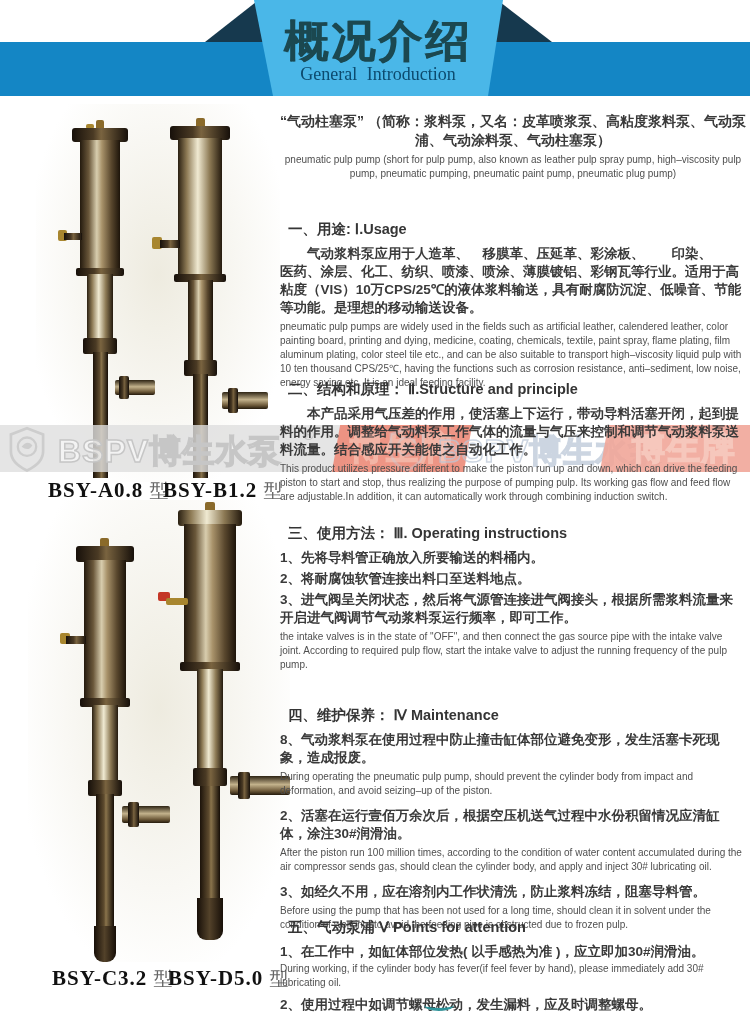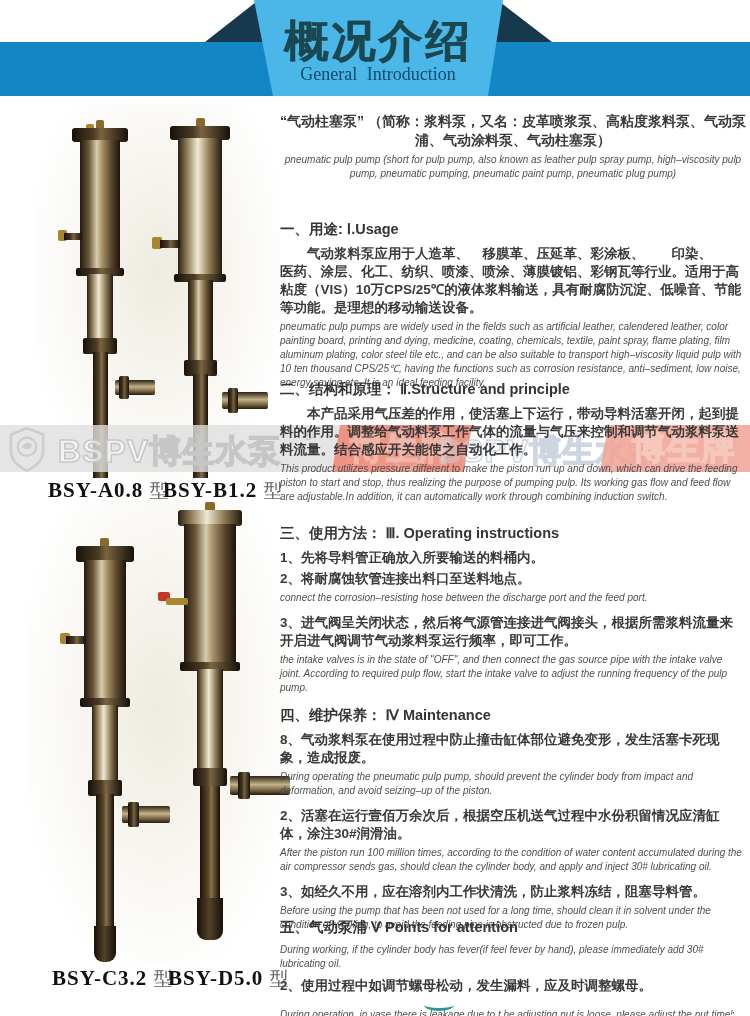--- a/index.html
+++ b/index.html
@@ -50,24 +50,24 @@
   .wm-logo{position:absolute;top:1px;}
   .wm-text{position:absolute;top:5px;font-size:32px;font-weight:bold;letter-spacing:1px;white-space:nowrap;
            color:rgba(255,255,255,.55);-webkit-text-stroke:1.5px #c6c6c6;}
   .wm-reg{position:absolute;top:1px;font-size:15px;color:#c6c6c6;font-weight:bold;}
   .wm2 .wm-text{color:rgba(255,255,255,.22);-webkit-text-stroke:1.5px #bcc8d8;}
   .wm2{opacity:.75;}
 
   
   .col{position:absolute;left:280px;top:0;width:466px;z-index:6;}
   .blk{position:absolute;left:0;width:466px;}
-  .blk h3{margin:0 0 6px 0;font-size:14.5px;font-weight:bold;color:#353535;}
+  .blk h3{margin:0 0 6px 8px;font-size:14.5px;font-weight:bold;color:#353535;}
   .zh{margin:0 0 3px 0;font-size:13.5px;line-height:18px;font-weight:bold;color:#3a3a3a;}
   .zh.indent{text-indent:2em;}
-  .en{margin:0 0 9px 0;font-size:10px;line-height:14px;font-weight:normal;color:#4f4f4f;font-style:italic;}
+  .en{margin:0 0 9px 0;font-size:10px;line-height:14px;font-weight:normal;color:#4f4f4f;}
   .intro-zh{font-size:14px;line-height:19px;}
 
   .swoosh{position:absolute;left:424px;top:999px;width:30px;height:9px;
           border-bottom:3px solid #2f949b;border-radius:50%;z-index:6;}
 </style>
 </head>
 <body>
 
 <div class="page">
 
@@ -212,37 +212,37 @@
     <div class="blk" style="top:380px;">
       <h3>二、结构和原理： Ⅱ.Structure and principle</h3>
       <p class="zh indent">本产品采用气压差的作用，使活塞上下运行，带动导料活塞开闭，起到提料的作用。调整给气动料泵工作气体的流量与气压来控制和调节气动浆料泵送料流量。结合感应开关能使之自动化工作。</p>
       <p class="en">This product utilizes pressure different to make the piston run up and down, which can drive the feeding piston to start and stop, thus realizing the purpose of pumping pulp. Its working gas flow and feed flow are adjustable.In addition, it can automatically work through combining induction switch.</p>
     </div>
 
     <div class="blk" style="top:524px;">
       <h3>三、使用方法： Ⅲ. Operating instructions</h3>
       <p class="zh">1、先将导料管正确放入所要输送的料桶内。</p>
       <p class="zh">2、将耐腐蚀软管连接出料口至送料地点。</p>
-      <p class="en">connect the corrosion–resisting hose between the discharge port and the feed port.</p>
       <p class="zh">3、进气阀呈关闭状态，然后将气源管连接进气阀接头，根据所需浆料流量来开启进气阀调节气动浆料泵运行频率，即可工作。</p>
       <p class="en">the intake valves is in the state of "OFF", and then connect the gas source pipe with the intake valve  joint.  According to required pulp flow, start the intake valve to adjust  the running frequency of the pulp pump.</p>
     </div>
 
     <div class="blk" style="top:706px;">
       <h3>四、维护保养： Ⅳ Maintenance</h3>
       <p class="zh">8、气动浆料泵在使用过程中防止撞击缸体部位避免变形，发生活塞卡死现象，造成报废。</p>
       <p class="en">During operating the pneumatic pulp pump, should prevent the cylinder body from impact and deformation, and avoid seizing–up of the piston.</p>
       <p class="zh">2、活塞在运行壹佰万余次后，根据空压机送气过程中水份积留情况应清缸体，涂注30#润滑油。</p>
       <p class="en">After the piston run 100 million times, according to the condition of water content accumulated during the air compressor  sends gas, should clean the cylinder body, and apply and inject 30#  lubricating oil.</p>
       <p class="zh">3、如经久不用，应在溶剂内工作状清洗，防止浆料冻结，阻塞导料管。</p>
       <p class="en">Before using the pump that has been not used for a long time, should clean it in solvent under the condition of working, to avoid the feeding pipe is obstructed due to frozen pulp.</p>
     </div>
 
     <div class="blk" style="top:918px;">
       <h3>五、气动泵浦 Ⅴ Points for attention</h3>
+      <p class="zh" style="margin-bottom:1px;">1、在工作中，如缸体部位发热( 以手感热为准 )，应立即加30#润滑油。</p>
       <p class="en" style="margin-bottom:6px;">During working, if the cylinder body has fever(if feel fever by hand), please immediately add 30# lubricating oil.</p>
       <p class="zh" style="margin-bottom:13px;">2、使用过程中如调节螺母松动，发生漏料，应及时调整螺母。</p>
       <p class="en">During operation, in vase there is leakage due to t he adjusting nut is loose, please adjust the nut timely.</p>
     </div>
 
   </div>
 
   <div class="swoosh"></div>
 
 </div>

